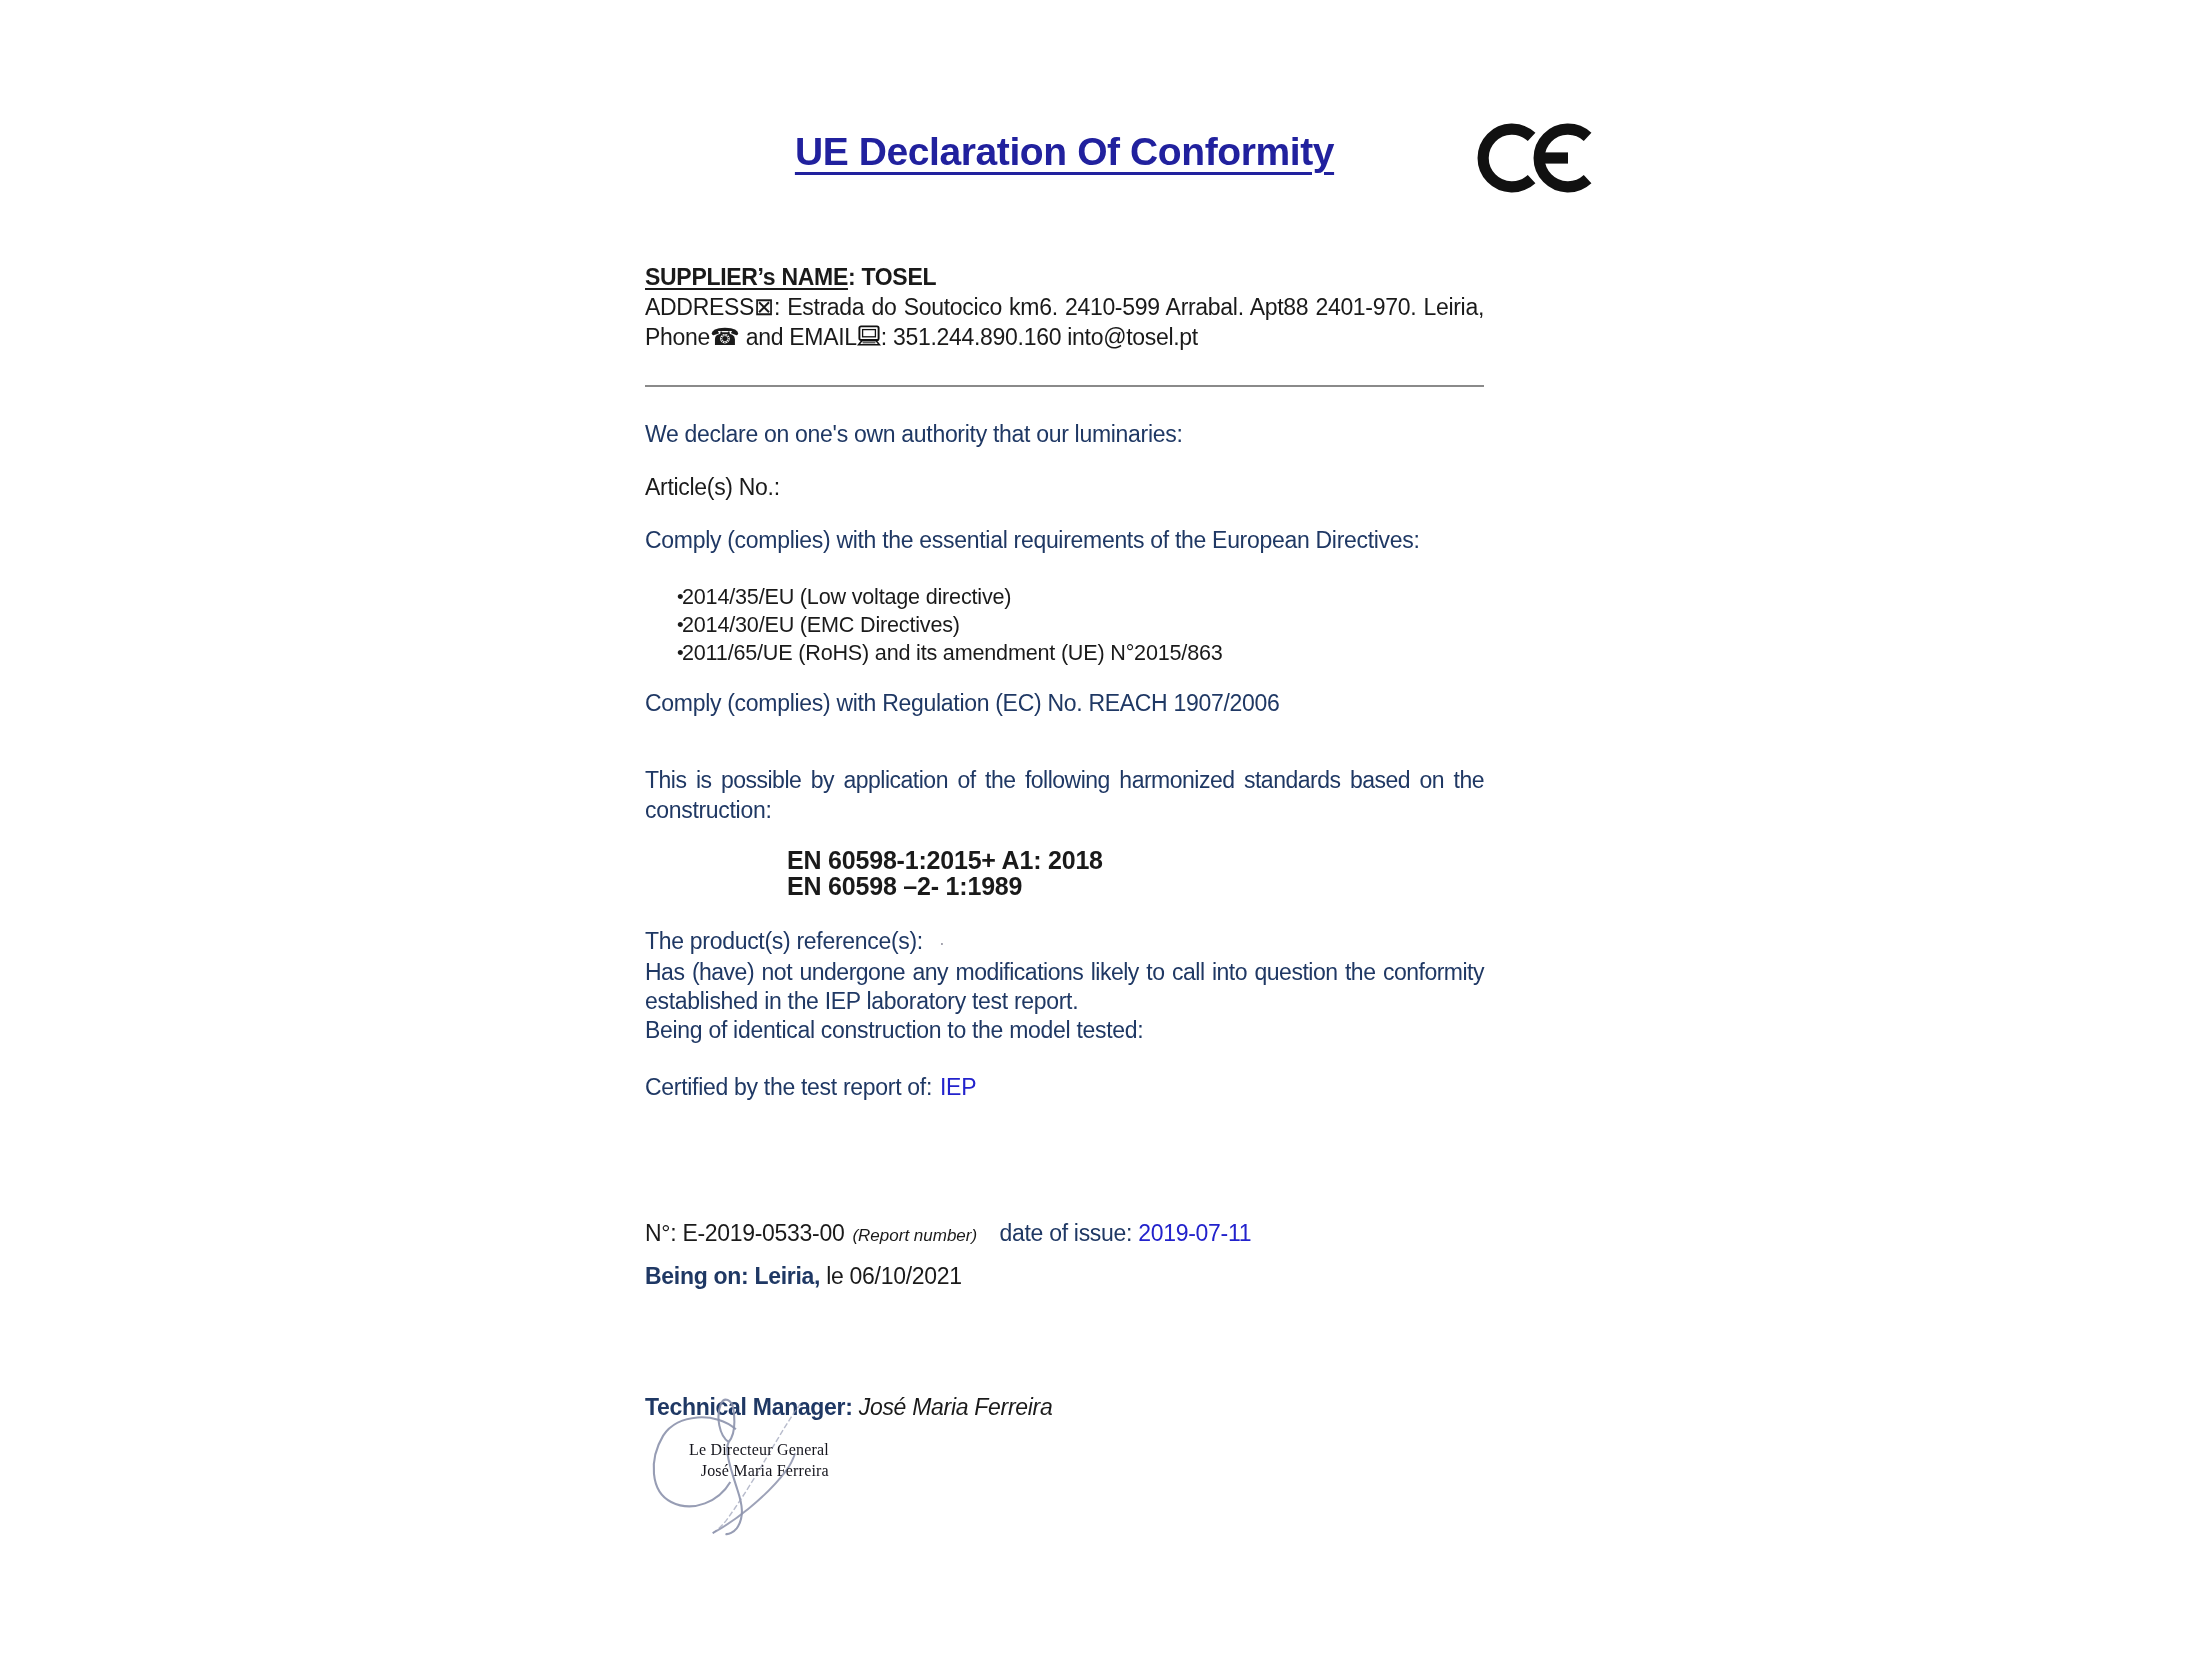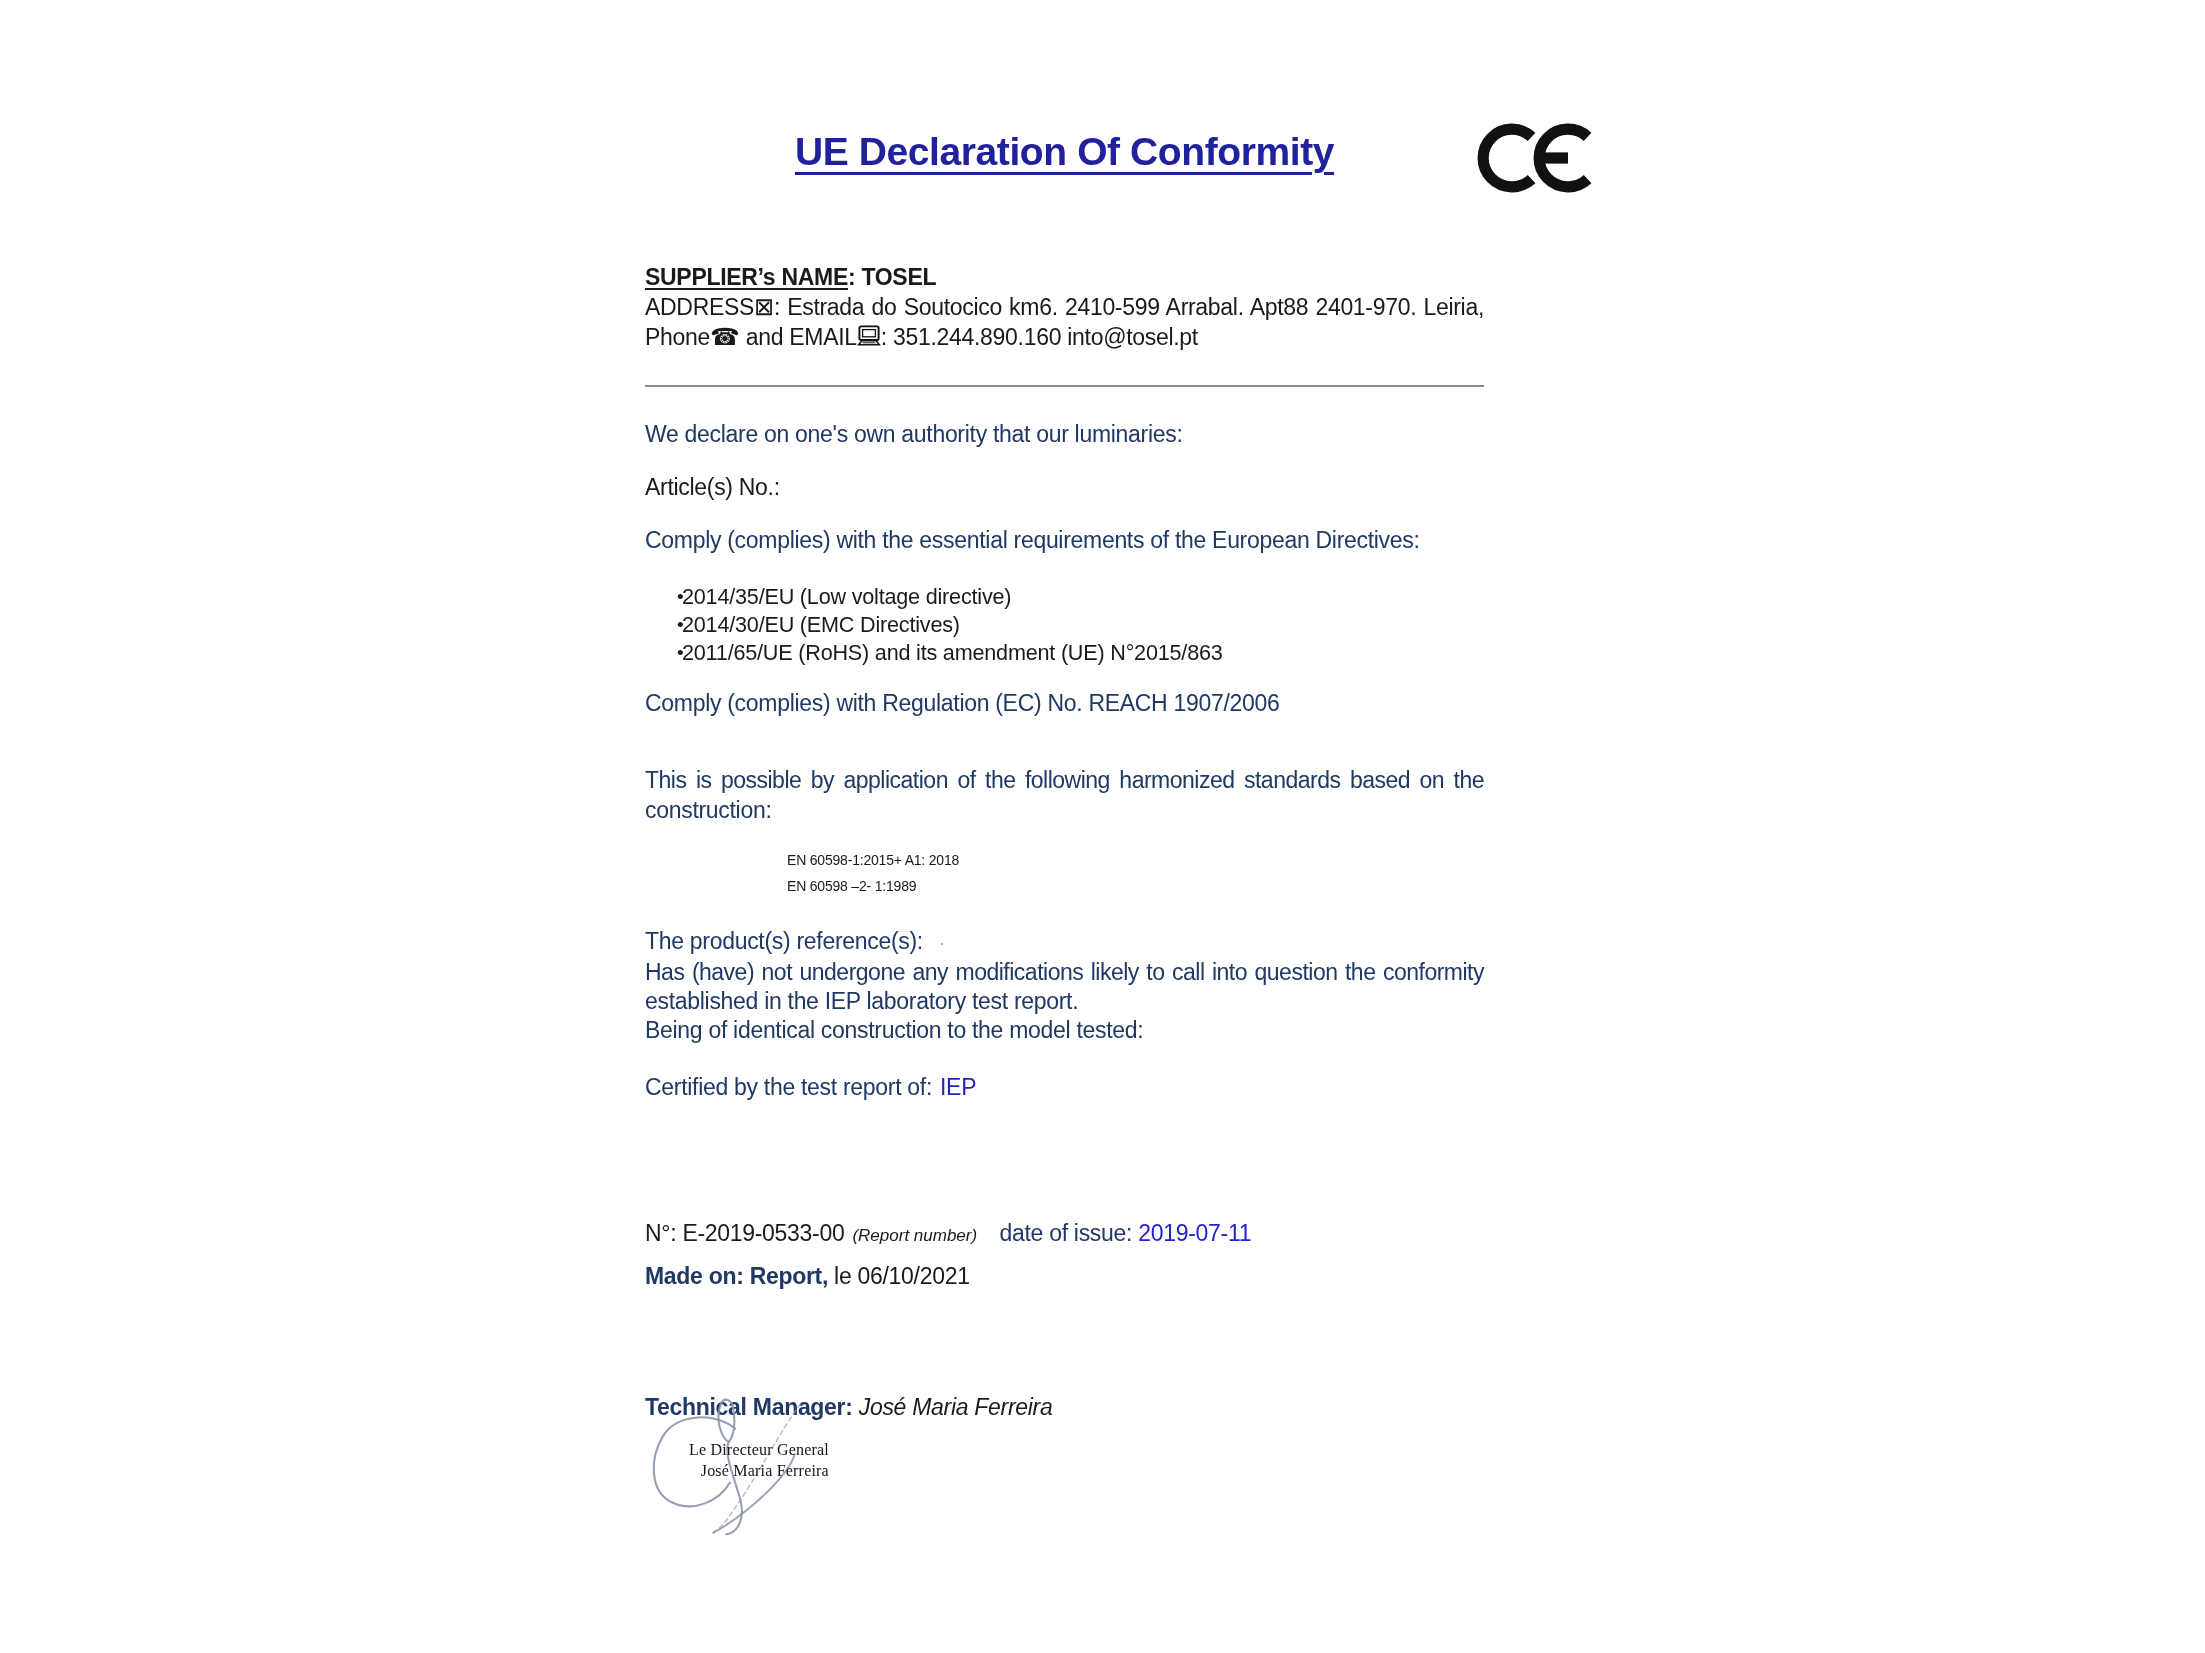--- a/index.html
+++ b/index.html
@@ -37,21 +37,21 @@
   .articles   { top:472px; }
   .comply-directives { top:525px; }
 
   .bullets { top:583px; font-size:21.6px; line-height:28px; letter-spacing:-0.2px; }
   .bullet-row { display:flex; }
   .bullet-dot { width:37px; padding-left:32px; font-size:19px; }
   .comply-reach { top:688px; }
 
   .harmonized { top:765px; }
   .tight { letter-spacing:-0.5px; }
-  .standards { top:847px; padding-left:142px; font-size:14px; line-height:26.4px; font-weight:normal; letter-spacing:-0.2px; }
+  .standards { top:847px; padding-left:142px; font-size:25px; line-height:26.4px; font-weight:bold; letter-spacing:-0.2px; }
 
   .product { top:927px; line-height:29px; }
   .stray-dot { color:#9a9aa6; margin-left:16px; font-size:17.6px; }
 
   .certified { top:1072px; }
   .report { top:1174px;margin-top:44px; }
   .report-hint { font-size:17px; font-style:italic; letter-spacing:0; }
   .gap-md { display:inline-block; width:22.4px; }
   .gap-sm { display:inline-block; width:8px; }
 
@@ -145,21 +145,21 @@
 
   <div class="abs col body-text certified">
     <span class="blue">Certified by the test report of:</span><span class="gap-sm"></span><span class="bblue">IEP</span>
   </div>
 
   <div class="abs col body-text report">
     <span class="black">N°: E-2019-0533-00</span><span class="gap-sm"></span><span class="black report-hint">(Report number)</span><span class="gap-md"></span><span class="blue">date of issue:</span>&nbsp;<span class="bblue">2019-07-11</span>
   </div>
 
   <div class="abs col body-text made-on">
-    <span class="blue bold">Made on: Report,</span><span class="black"> le 06/10/2021</span>
+    <span class="blue bold">Being on: Leiria,</span><span class="black"> le 06/10/2021</span>
   </div>
 
   <div class="abs col body-text manager">
     <span class="blue bold">Technical Manager:</span><span class="black italic"> José Maria Ferreira</span>
   </div>
 
   <div class="abs signature">
     <svg width="195" height="164" viewBox="0 0 244 205">
       <path d="M 125 44 C 100 22 52 24 34 52 C 16 82 18 122 44 135 C 72 149 104 134 118 110" fill="none" stroke="#8C92AC" stroke-width="2.6" opacity="0.9"></path>
       <path d="M 116 60 C 104 52 100 28 106 13 C 110 3 120 6 122 20 C 125 42 122 53 116 60 C 110 70 120 98 127 120 C 133 138 136 154 126 168 C 122 173 116 176 112 175" fill="none" stroke="#8C92AC" stroke-width="2.6" opacity="0.9"></path>

